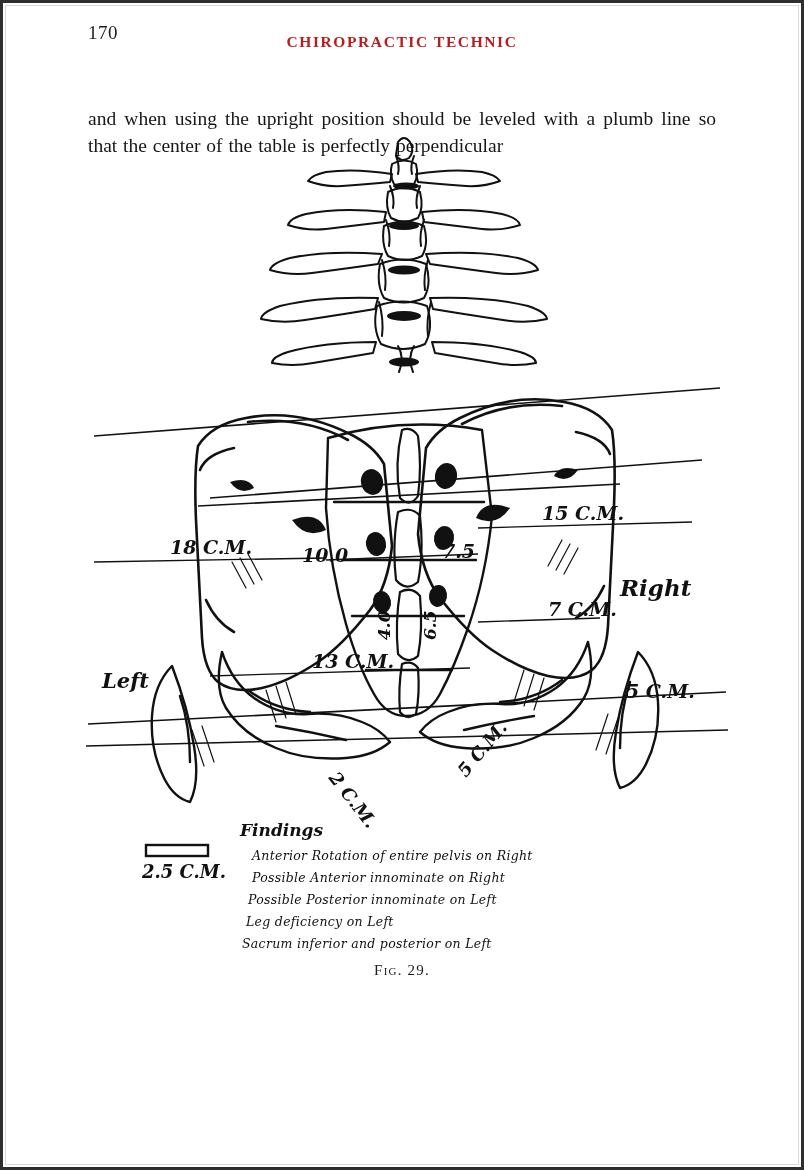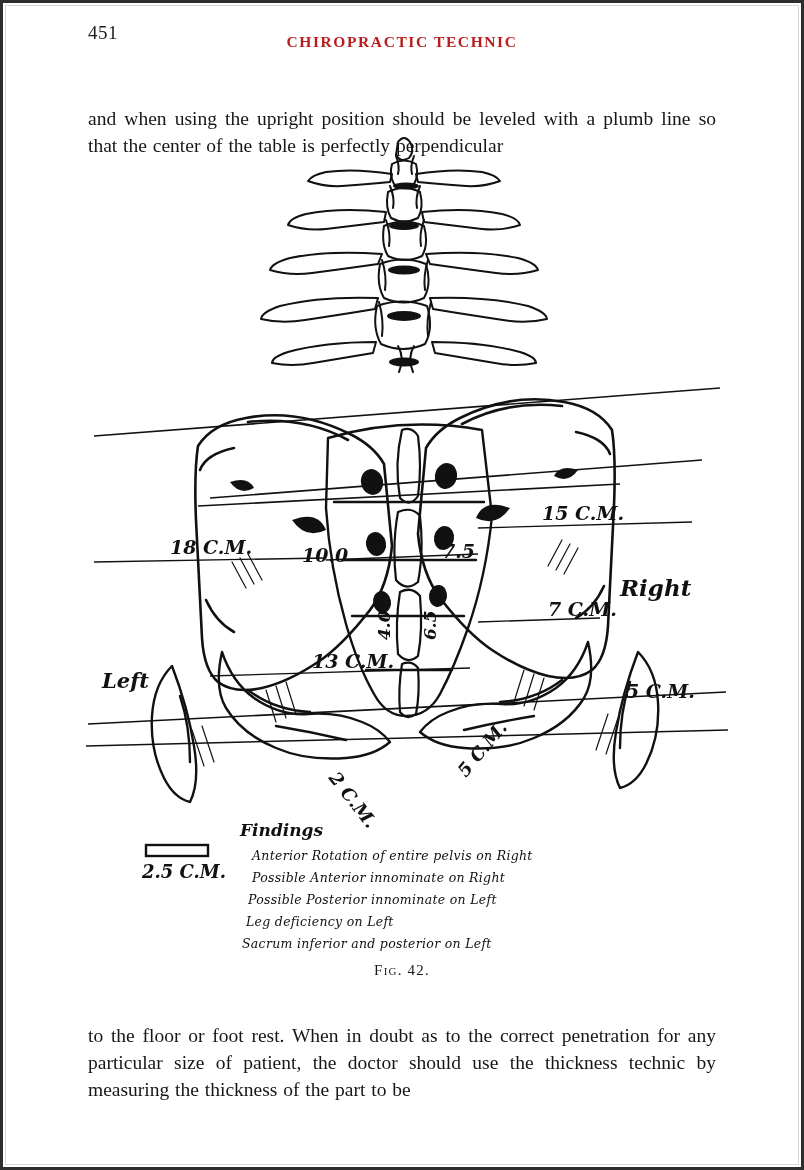--- a/index.html
+++ b/index.html
@@ -78,21 +78,21 @@
 </style>
 </head>
 <body>
 
 <div class="page">
 
   <div class="page-frame"></div>
   <div class="page-frame-inner"></div>
 
   <div class="running-head">
-    <div class="folio">451</div>
+    <div class="folio">170</div>
     <div class="book-title">CHIROPRACTIC TECHNIC</div>
   </div>
 
   <div class="para para-top">and when using the upright position should be leveled with a plumb line so that the center of the table is perfectly perpendicular</div>
 
   <div class="figure">
     <svg viewBox="0 0 650 830" xmlns="http://www.w3.org/2000/svg" aria-hidden="true">
 
       <g class="bone" stroke-width="2">
 
@@ -260,17 +260,16 @@
         <text class="hand-note" x="172" y="730" font-size="14">Anterior Rotation of entire pelvis on Right</text>
         <text class="hand-note" x="172" y="752" font-size="14">Possible Anterior innominate on Right</text>
         <text class="hand-note" x="168" y="774" font-size="14">Possible Posterior innominate on Left</text>
         <text class="hand-note" x="166" y="796" font-size="14">Leg deficiency on Left</text>
         <text class="hand-note" x="162" y="818" font-size="14">Sacrum inferior and posterior on Left</text>
       </g>
 
     </svg>
   </div>
 
-  <div class="fig-caption">Fig. 42.</div>
-
-  <div class="para para-bottom">to the floor or foot rest. When in doubt as to the correct penetration for any particular size of patient, the doctor should use the thickness technic by measuring the thickness of the part to be</div>
+  <div class="fig-caption">Fig. 29.</div>
+
 
 </div>
 
 </body></html>

